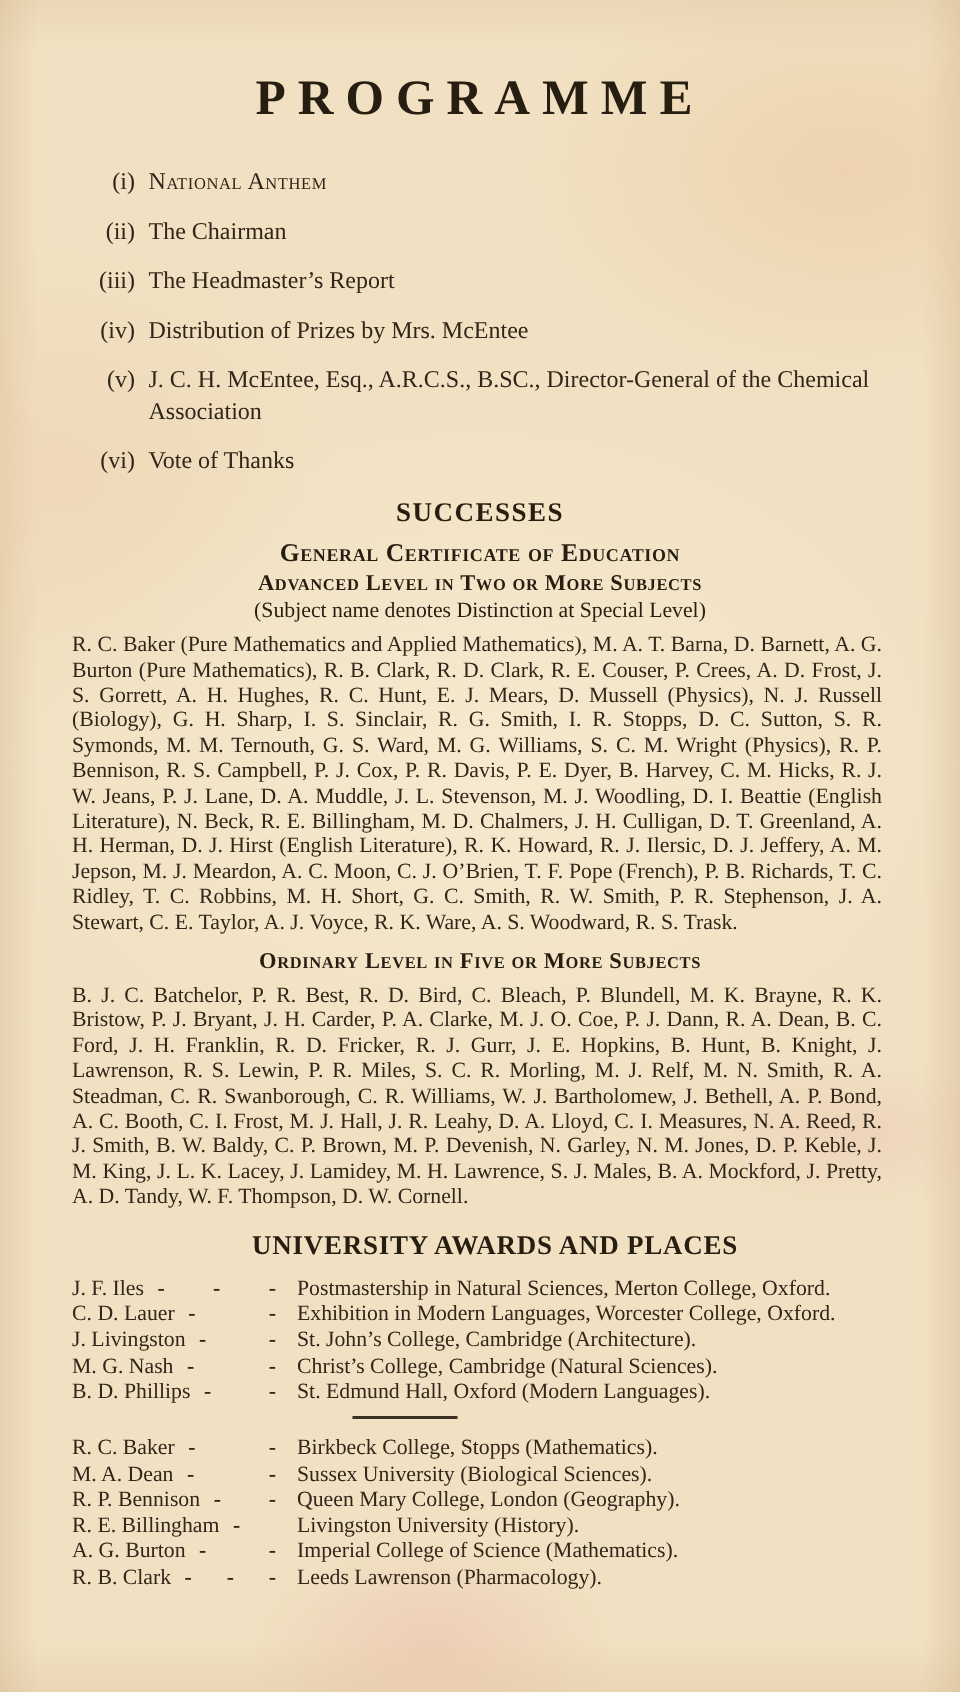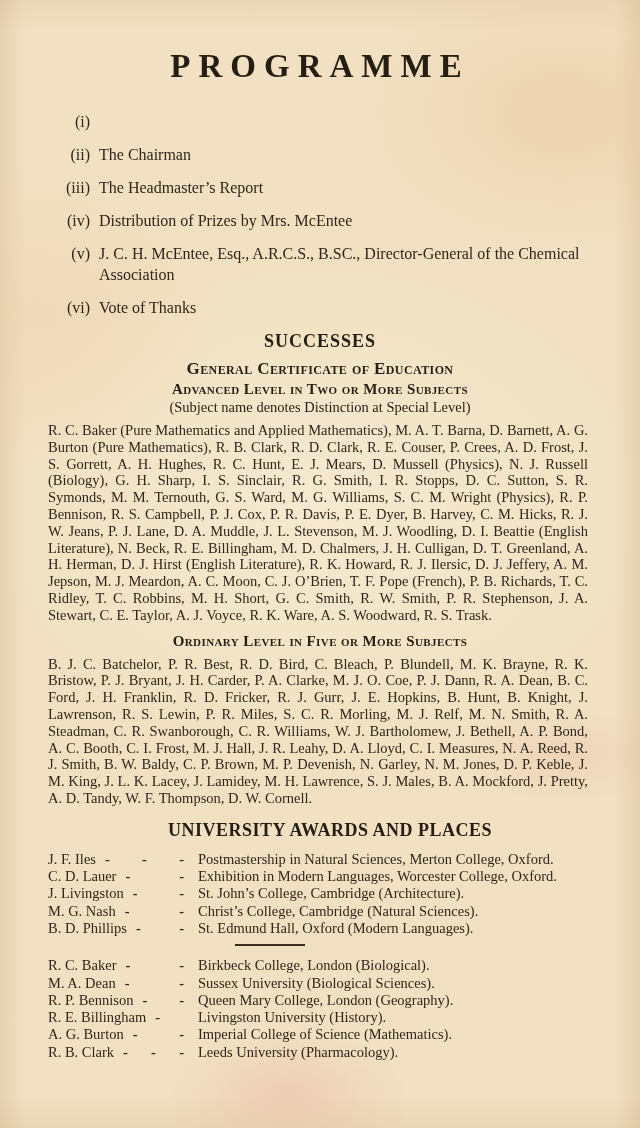--- a/index.html
+++ b/index.html
@@ -99,20 +99,21 @@
 </head>
 <body>
 
 <div class="page">
 
   <h1 class="title">PROGRAMME</h1>
 
   <ol class="prog-list">
     <li class="prog-item">
       <span class="numeral">(i)</span>
+      <span class="item-text sc">National Anthem</span>
     </li>
     <li class="prog-item">
       <span class="numeral">(ii)</span>
       <span class="item-text">The Chairman</span>
     </li>
     <li class="prog-item">
       <span class="numeral">(iii)</span>
       <span class="item-text">The Headmaster’s Report</span>
     </li>
     <li class="prog-item">
@@ -180,21 +181,21 @@
       <span class="award-desc">St. Edmund Hall, Oxford (Modern Languages).</span>
     </div>
 
     <div class="divider"></div>
 
     <div class="award-row">
       <span class="award-name-cell">
         <span class="award-name">R. C. Baker</span>
         <span class="award-dashes">- -</span>
       </span>
-      <span class="award-desc">Birkbeck College, London (Biological).</span>
+      <span class="award-desc">Birkbeck College, Stopps (Mathematics).</span>
     </div>
     <div class="award-row">
       <span class="award-name-cell">
         <span class="award-name">M. A. Dean</span>
         <span class="award-dashes">- -</span>
       </span>
       <span class="award-desc">Sussex University (Biological Sciences).</span>
     </div>
     <div class="award-row">
       <span class="award-name-cell">
@@ -215,18 +216,18 @@
         <span class="award-name">A. G. Burton</span>
         <span class="award-dashes">- -</span>
       </span>
       <span class="award-desc">Imperial College of Science (Mathematics).</span>
     </div>
     <div class="award-row">
       <span class="award-name-cell">
         <span class="award-name">R. B. Clark</span>
         <span class="award-dashes">- - -</span>
       </span>
-      <span class="award-desc">Leeds University (Pharmacology).</span>
+      <span class="award-desc">Leeds Lawrenson (Pharmacology).</span>
     </div>
 
   </div>
 
 </div>
 
 </body></html>

